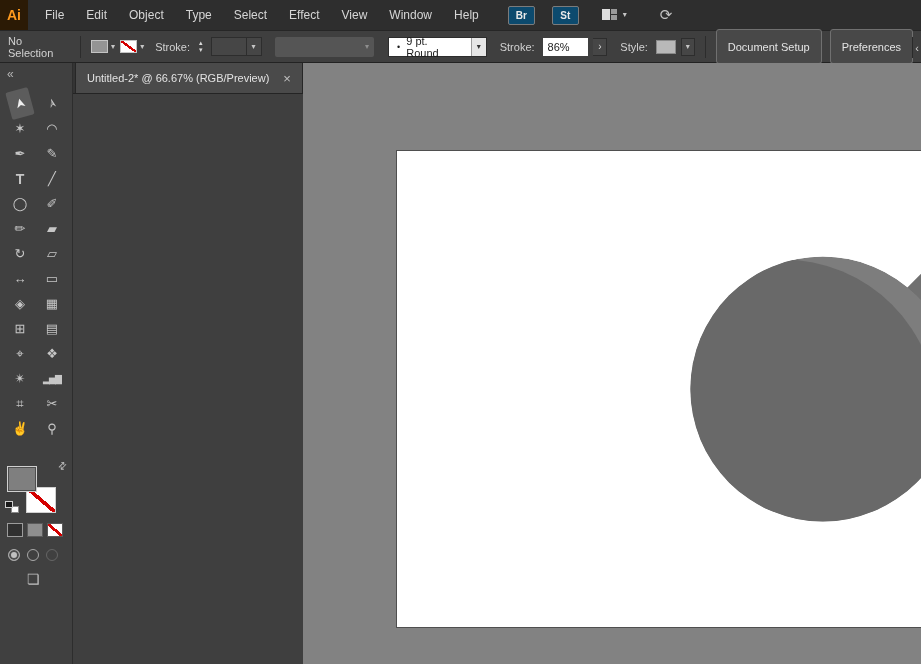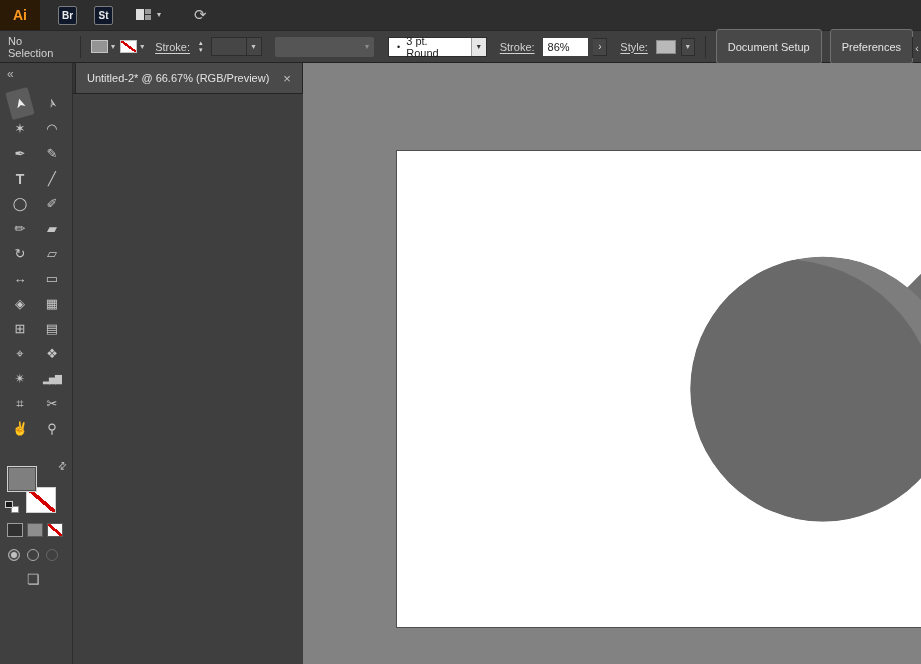--- a/index.html
+++ b/index.html
@@ -7,50 +7,50 @@
   body {
     font-family: "Liberation Sans", sans-serif;
     background: #3f3f3f;
     position: relative;
     -webkit-font-smoothing: antialiased;
   }
 
   
   .menubar { height: 30px; background: #2e2e2e; display: flex; align-items: center; }
   .ai-logo {
-    width: 40px; height: 30px; background: #2b1a05; color: #ff9a1e;
+    width: 28px; height: 30px; background: #2b1a05; color: #ff9a1e;
     font-weight: bold; font-size: 14px; display: flex; align-items: center; justify-content: center;
     flex: none;
   }
   .menus { display: flex; margin-left: 6px; }
   .menu { color: #d6d6d6; font-size: 12px; padding: 0 11px; line-height: 30px; cursor: default; }
   .mb-right { display: flex; align-items: center; margin-left: 18px; gap: 17px; }
   .mini-btn {
-    width: 19px; height: 19px; background: #0f172a; border: 1px solid #7b7b7b; border-radius: 2px;
+    width: 27px; height: 19px; background: #0c4a6e; border: 1px solid #7b7b7b; border-radius: 2px;
     color: #eaeaea; font-size: 10px; font-weight: bold; display: flex; align-items: center; justify-content: center;
   }
   .workspace { display: flex; align-items: center; gap: 5px; margin-left: 6px; }
   .ws-icon { width: 16px; height: 12px; display: grid; grid-template-columns: 8px 6px; grid-template-rows: 5px 5px; gap: 1px; }
   .ws-icon .c1 { grid-row: 1 / 3; background: #dedede; }
   .ws-icon .c2, .ws-icon .c3 { background: #9a9a9a; }
   .caret { color: #c6c6c6; font-size: 8px; line-height: 1; }
   .sync-icon { color: #c2c2c2; font-size: 15px; margin-left: 16px; }
 
   
   .controlbar {
     height: 33px; background: #3f3f3f; border-top: 1px solid #262626; border-bottom: 1px solid #232323;
     display: flex; align-items: center; padding: 0 8px; gap: 5px;
     font-size: 11px; color: #d2d2d2; position: relative;
   }
   .vsep { width: 1px; height: 22px; background: #2c2c2c; margin: 0 5px; flex: none; }
   .swatch-combo { display: flex; align-items: center; gap: 3px; }
   .cb-fill-swatch { width: 17px; height: 13px; background: #949494; border: 1px solid #c4c4c4; }
   .cb-stroke-swatch { width: 17px; height: 13px; border: 1px solid #c4c4c4;
     background: linear-gradient(to top right, #fff 44%, #d40000 44%, #d40000 57%, #fff 57%); }
-  .u { text-decoration: underline; text-underline-offset: 2px; }
+  .u { text-underline-offset: 2px; }
   .stepper { display: flex; flex-direction: column; align-items: center; justify-content: center; gap: 1px; margin-left: 4px; }
   .stepper span { color: #d8d8d8; font-size: 7px; line-height: 6px; }
   .combo-dark { display: flex; align-items: center; height: 19px; background: #464646; border: 1px solid #2d2d2d; margin-left: 3px; }
   .combo-dark .box { width: 34px; height: 100%; }
   .combo-dark .dd { width: 15px; height: 100%; border-left: 1px solid #2d2d2d; display: flex; align-items: center; justify-content: center; }
   .combo-disabled {
     width: 100px; height: 20px; background: #555555; border-radius: 2px; margin-left: 8px;
     display: flex; align-items: center; justify-content: flex-end; padding-right: 5px;
   }
   .combo-disabled .caret { color: #8e8e8e; }
@@ -133,20 +133,31 @@
   .canvas { flex: 1; position: relative; overflow: hidden; background: #828282; }
   .artboard { position: absolute; left: 93px; top: 87px; width: 765px; height: 478px;
     background: #ffffff; border: 1px solid #4f4f4f; }
   .artboard svg { position: absolute; left: 0; top: 0; width: 100%; height: 100%; display: block; }
 </style>
 </head>
 <body>
 
 <header class="menubar">
   <div class="ai-logo">Ai</div>
+  <nav class="menus">
+    <span class="menu">File</span>
+    <span class="menu">Edit</span>
+    <span class="menu">Object</span>
+    <span class="menu">Type</span>
+    <span class="menu">Select</span>
+    <span class="menu">Effect</span>
+    <span class="menu">View</span>
+    <span class="menu">Window</span>
+    <span class="menu">Help</span>
+  </nav>
   <div class="mb-right">
     <span class="mini-btn">Br</span>
     <span class="mini-btn">St</span>
     <span class="workspace">
       <span class="ws-icon">
           <i class="c1"></i>
           <i class="c2"></i>
           <i class="c3"></i>
         </span>
       <span class="caret">▾</span>
@@ -180,21 +191,21 @@
       </span>
   </span>
 
   <span class="combo-disabled">
     <span class="caret">▾</span>
   </span>
 
   <span class="brush-combo">
     <span class="brush-value">
       <span class="brush-dot">•</span>
-      <span>3 pt. Round</span>
+      <span>9 pt. Round</span>
     </span>
     <span class="brush-dd">
         <span class="caret">▾</span>
       </span>
   </span>
 
   <span class="u" style="margin-left:8px;">Stroke:</span>
   <span class="field-light opacity-field">86%</span>
   <span class="chev-btn">›</span>
 

